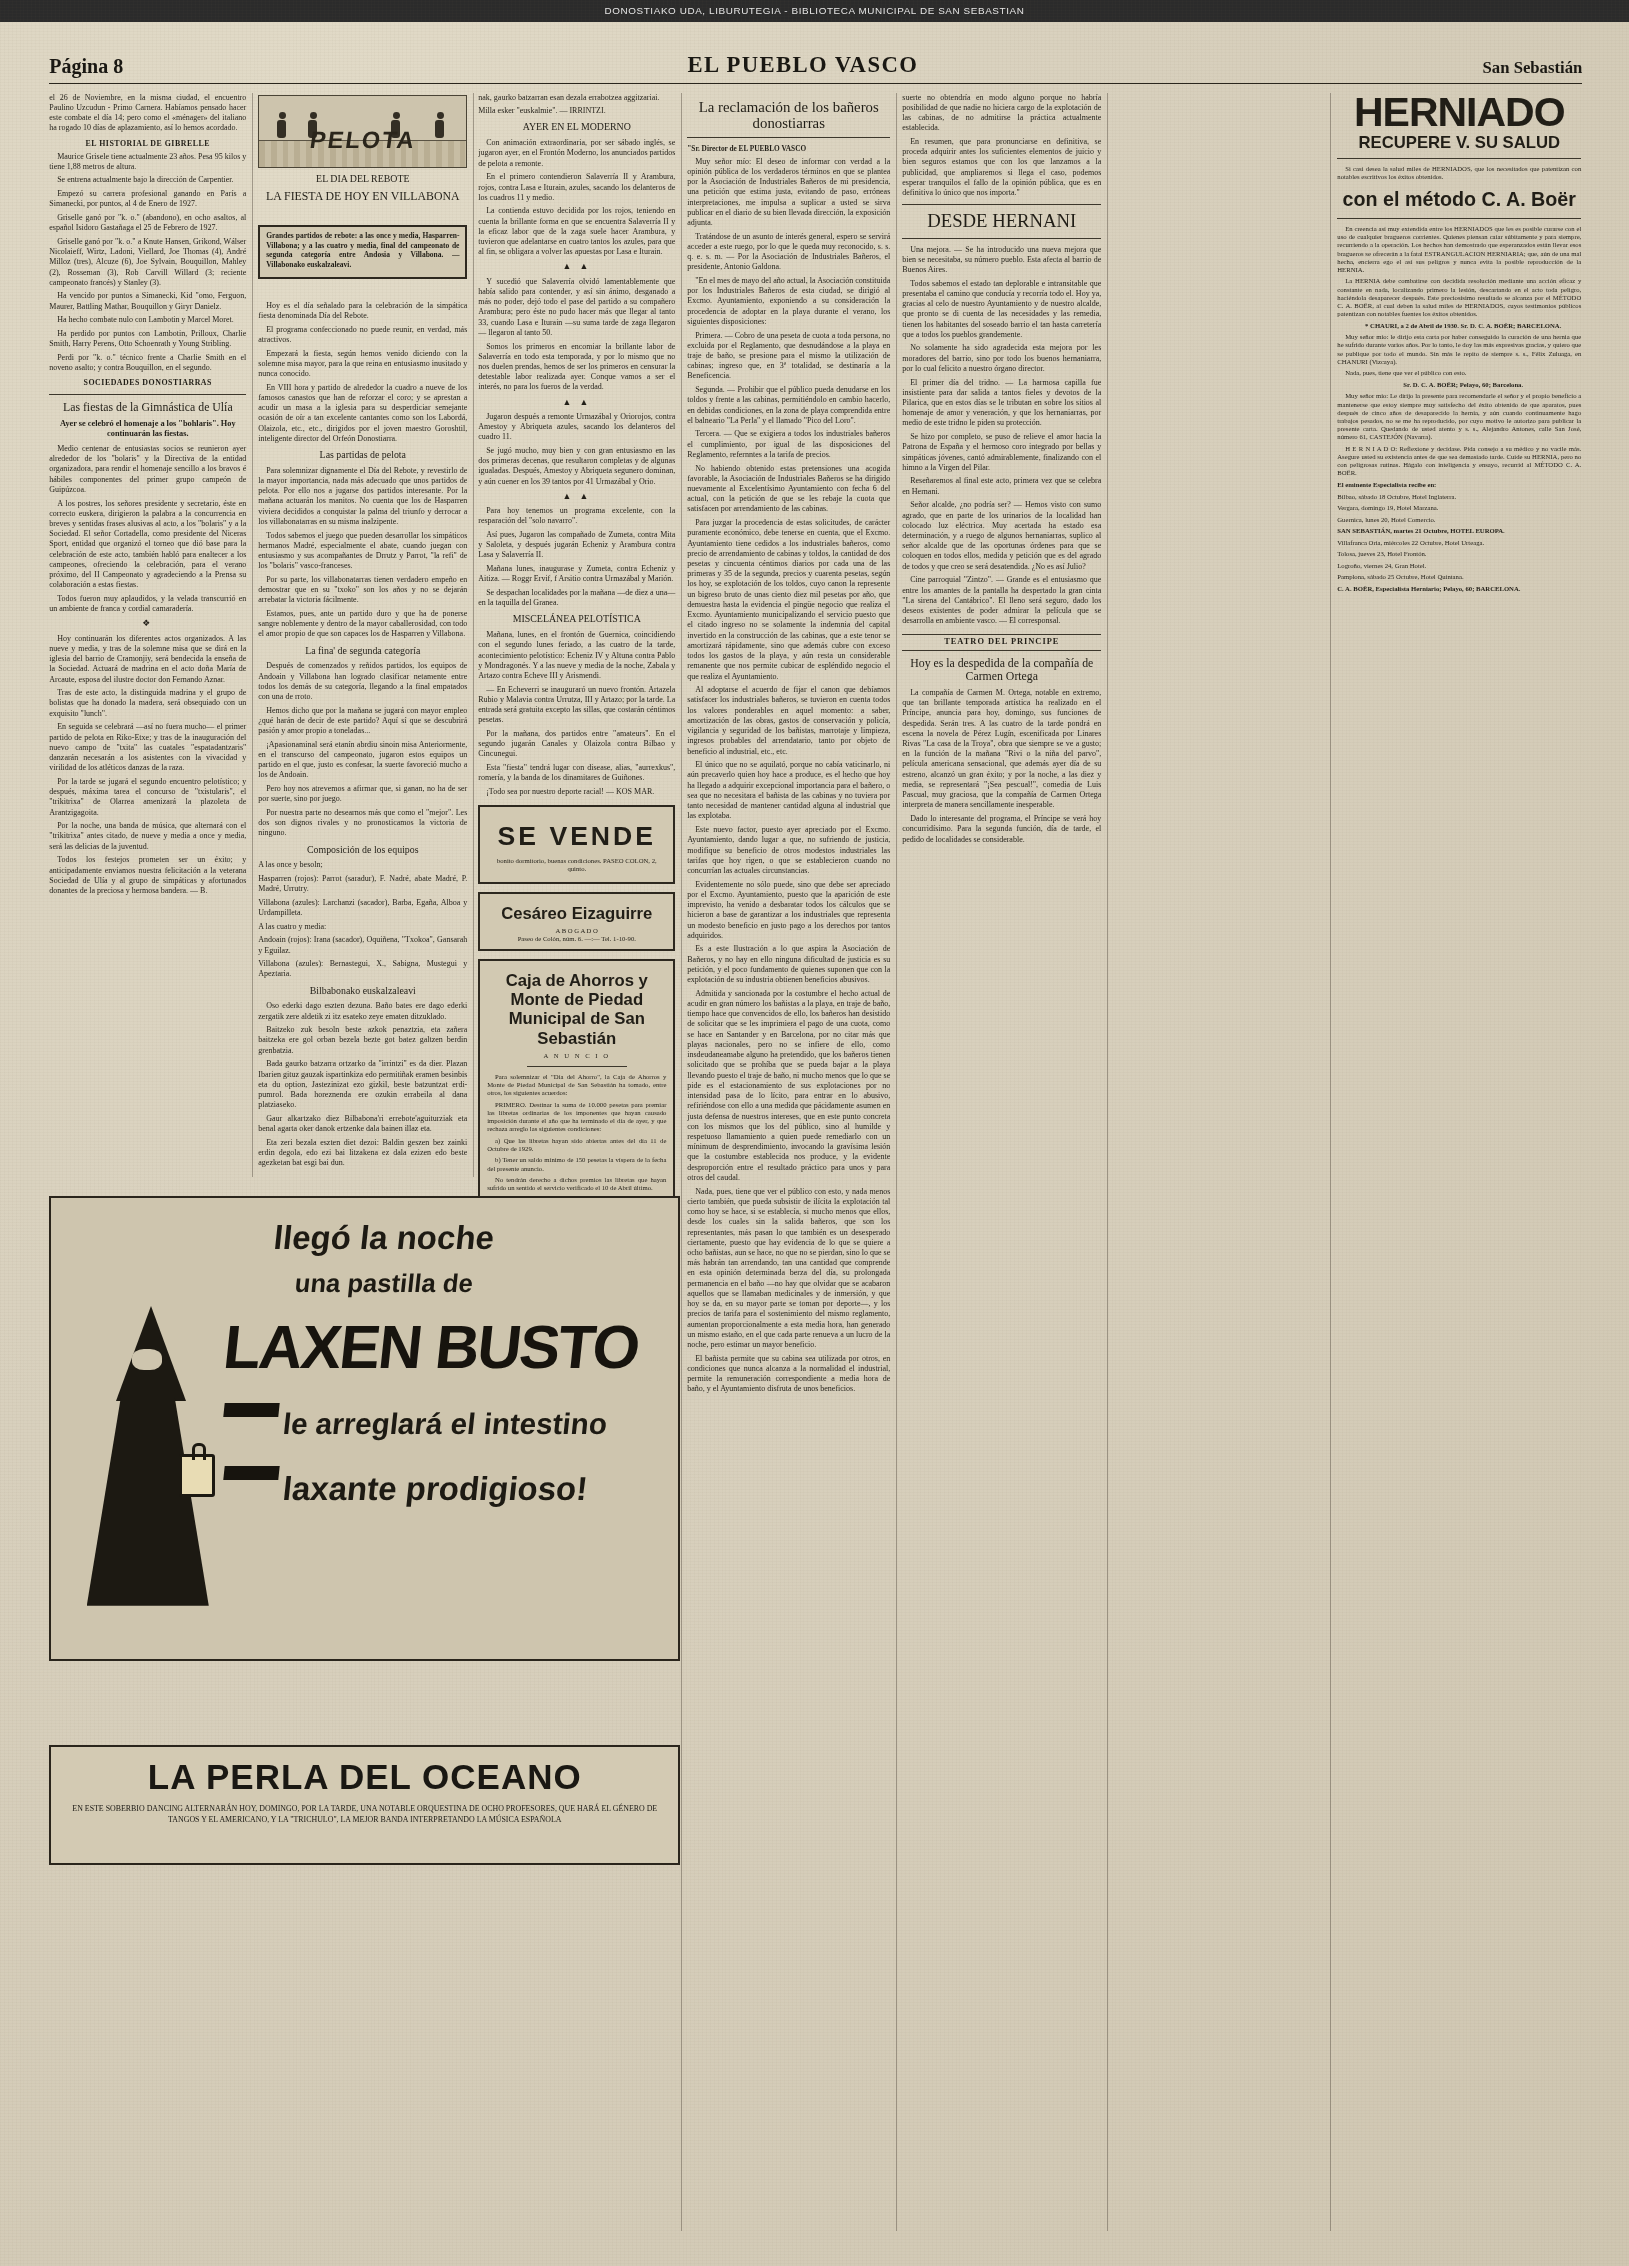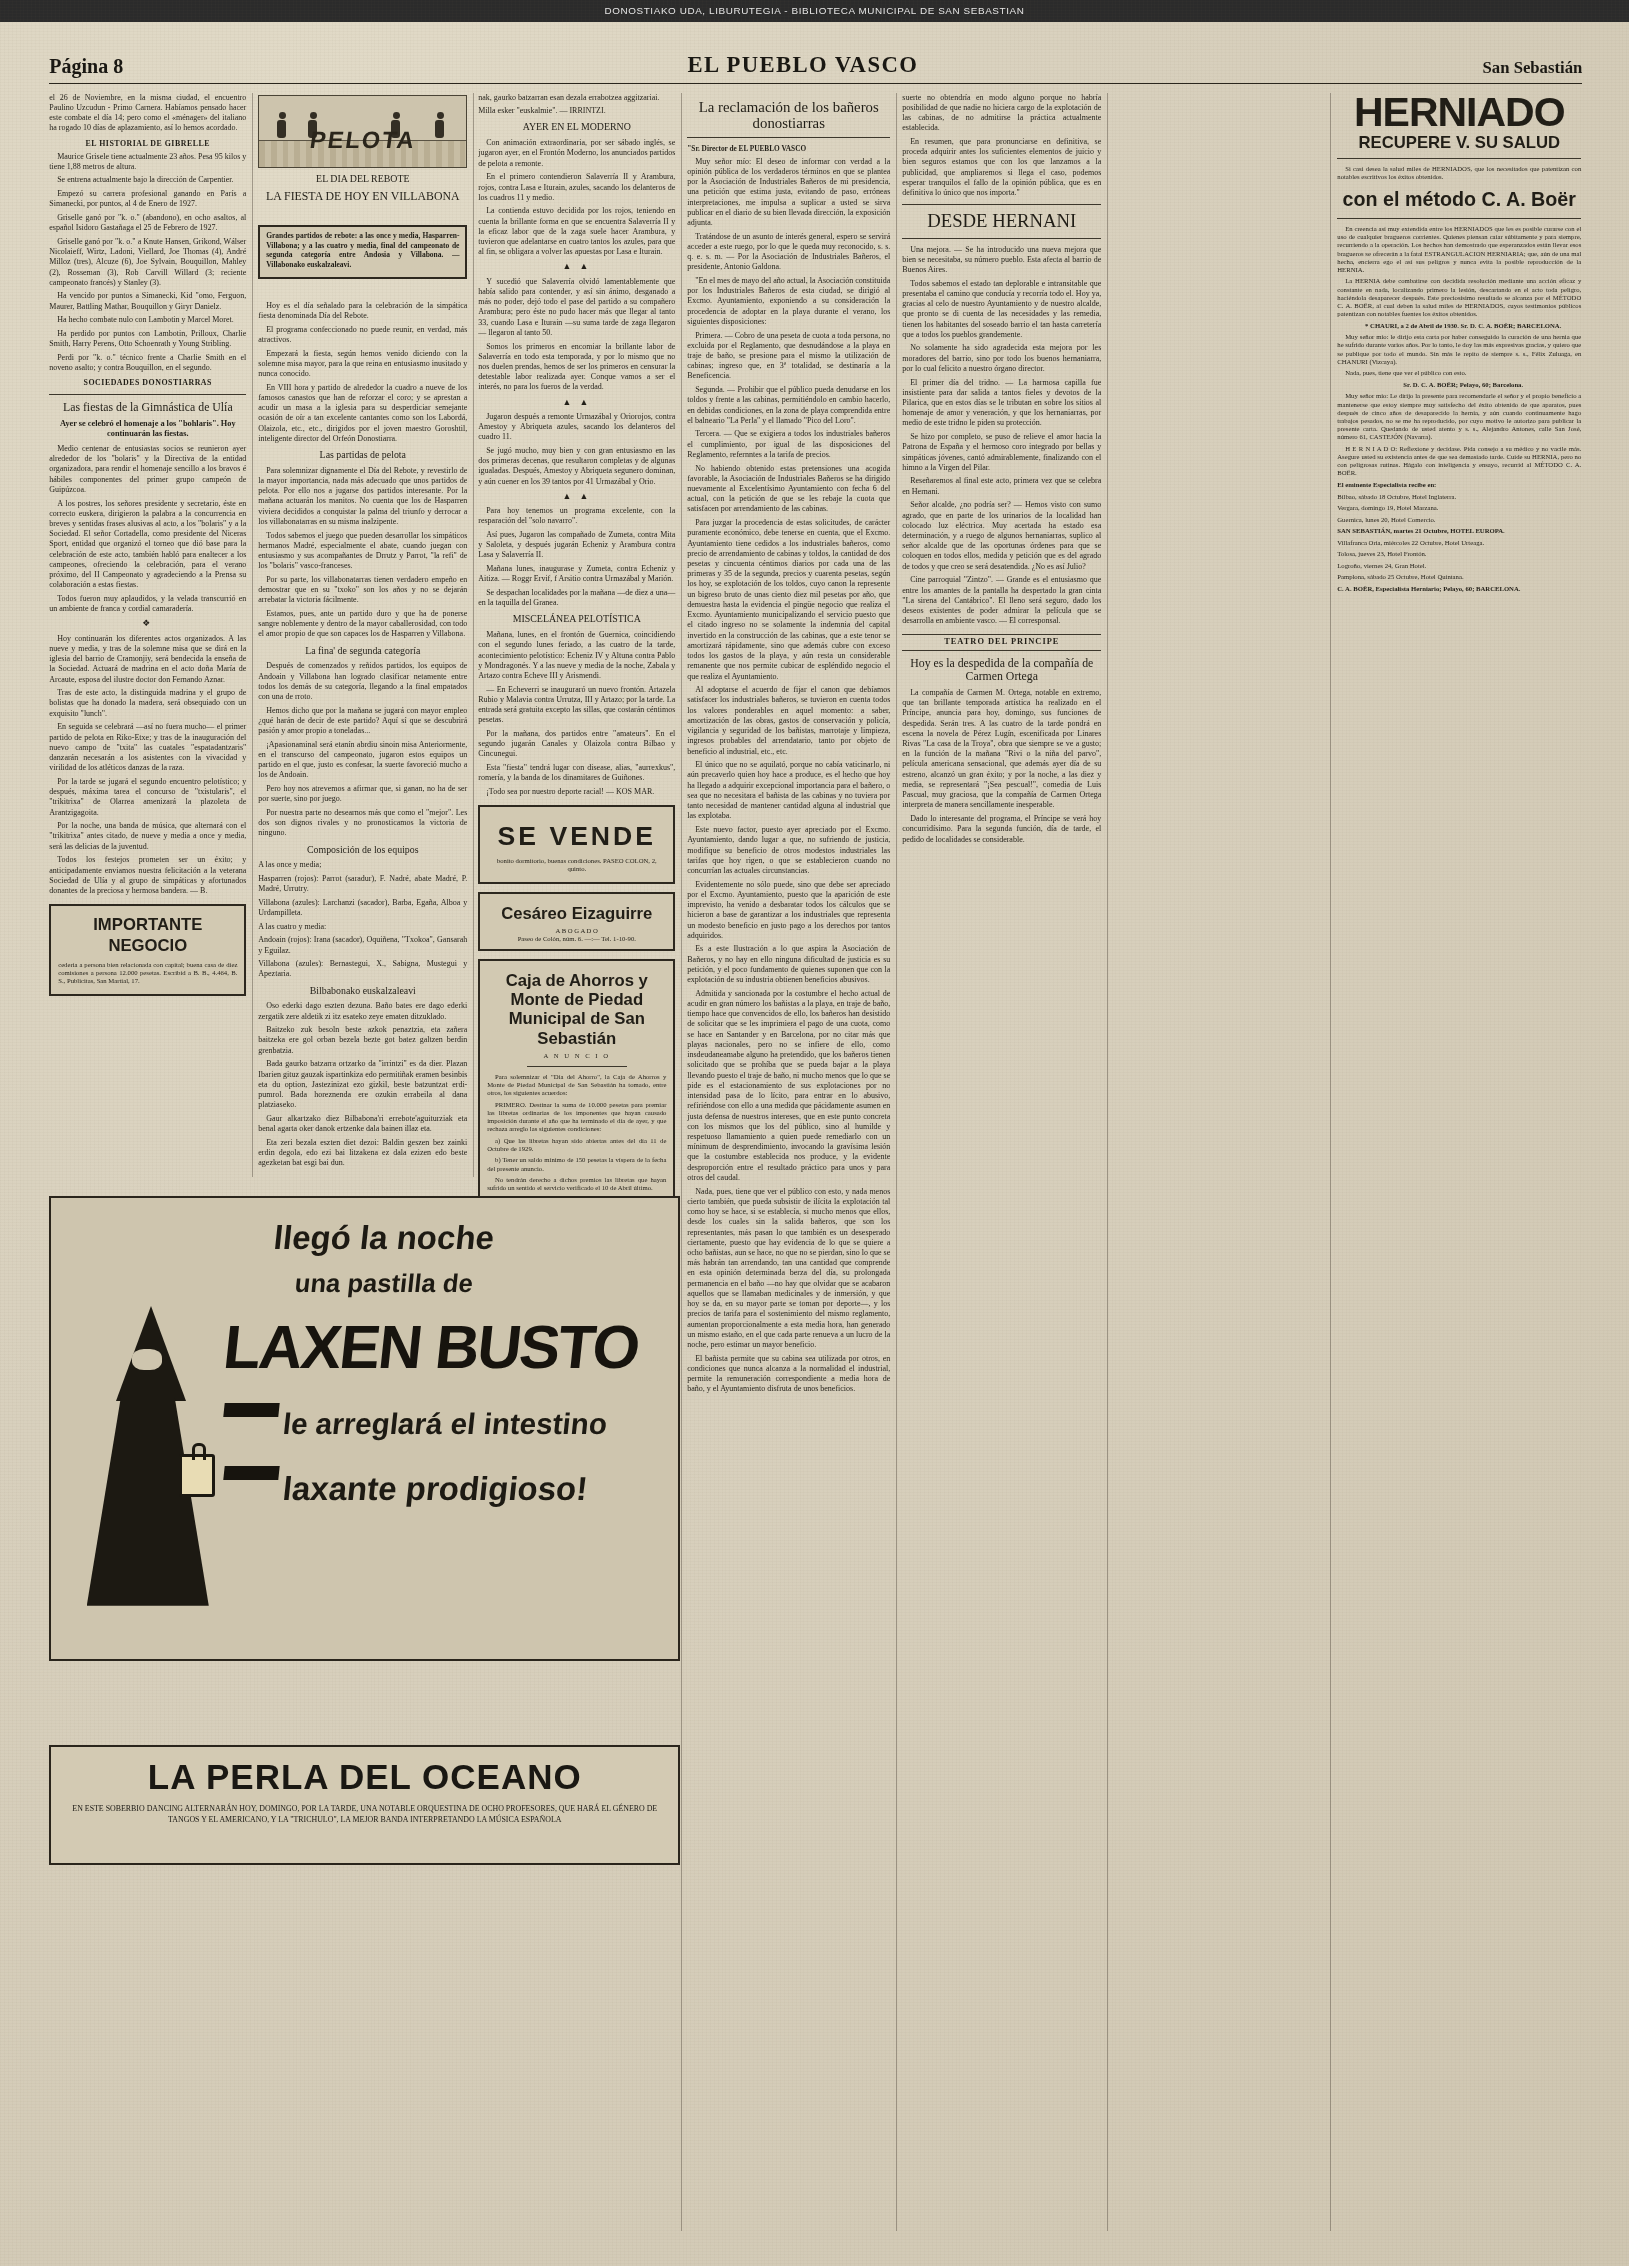--- a/index.html
+++ b/index.html
@@ -281,24 +281,20 @@
         <p>Todos fueron muy aplaudidos, y la velada transcurrió en un ambiente de franca y cordial camaradería.</p>
         <div class="dot">❖</div>
         <p>Hoy continuarán los diferentes actos organizados. A las nueve y media, y tras de la solemne misa que se dirá en la iglesia del barrio de Cramonjiy, será bendecida la enseña de la Sociedad. Actuará de madrina en el acto doña María de Arcaute, esposa del ilustre doctor don Fernando Aznar.</p>
         <p>Tras de este acto, la distinguida madrina y el grupo de bolistas que ha donado la madera, será obsequiado con un exquisito "lunch".</p>
         <p>En seguida se celebrará —así no fuera mucho— el primer partido de pelota en Riko-Etxe; y tras de la inauguración del nuevo campo de "txita" las cuatales "espatadantzaris" danzarán necesarán a los asistentes con la vivacidad y virilidad de los atléticos danzas de la raza.</p>
         <p>Por la tarde se jugará el segundo encuentro pelotístico; y después, máxima tarea el concurso de "txistularis", el "trikitrixa" de Olarrea amenizará la plazoleta de Arantzigagoita.</p>
         <p>Por la noche, una banda de música, que alternará con el "trikitrixa" antes citado, de nueve y media a once y media, será las delicias de la juventud.</p>
         <p>Todos los festejos prometen ser un éxito; y anticipadamente enviamos nuestra felicitación a la veterana Sociedad de Ulía y al grupo de simpáticas y afortunados donantes de la preciosa y hermosa bandera. — B.</p>
 
 
-        <div class="ad">
-          <div class="negocio">IMPORTANTE NEGOCIO</div>
-          <p class="ni tiny">cederia a persona bien relacionada con capital; buena casa de diez comisiones a persona 12.000 pesetas. Escribid a B. B., 4.464, B. S., Publicitas, San Martial, 17.</p>
-        </div>
       </div>
 
       <div class="col c2">
         <div class="pelota-art">
           <div class="court"></div>
           <div class="fig f1"></div>
           <div class="fig f2"></div>
           <div class="fig f3"></div>
           <div class="fig f4"></div>
           <div class="word">PELOTA</div>
@@ -317,21 +313,21 @@
         <p>Todos sabemos el juego que pueden desarrollar los simpáticos hermanos Madré, especialmente el abate, cuando juegan con entusiasmo y sus acompañantes de Drrutz y Parrot, "la refi" de los "bolaris" vasco-franceses.</p>
         <p>Por su parte, los villabonatarras tienen verdadero empeño en demostrar que en su "txoko" son los años y no se dejarán arrebatar la victoria fácilmente.</p>
         <p>Estamos, pues, ante un partido duro y que ha de ponerse sangre noblemente y dentro de la mayor caballerosidad, con todo el amor propio de que son capaces los de Hasparren y Villabona.</p>
         <div class="hl xs">La fina' de segunda categoría</div>
         <p>Después de comenzados y reñidos partidos, los equipos de Andoain y Villabona han logrado clasificar netamente entre todos los demás de su categoría, llegando a la final empatados con una de rroto.</p>
         <p>Hemos dicho que por la mañana se jugará con mayor empleo ¿qué harán de decir de este partido? Aquí sí que se descubrirá pasión y amor propio a toneladas...</p>
         <p>¡Apasionaminal será etanín abrdiu sinoin misa Anteriormente, en el transcurso del campeonato, jugaron estos equipos un partido en el que, justo es confesar, la suerte favoreció mucho a los de Andoain.</p>
         <p>Pero hoy nos atrevemos a afirmar que, si ganan, no ha de ser por suerte, sino por juego.</p>
         <p>Por nuestra parte no desearnos más que como el "mejor". Les dos son dignos rivales y no pronosticamos la victoria de ninguno.</p>
         <div class="hl xs">Composición de los equipos</div>
-        <p class="ni">A las once y media;</p>
+        <p class="ni">A las once y besoln;</p>
         <p class="ni">Hasparren (rojos): Parrot (saradur), F. Nadré, abate Madré, P. Madré, Urrutry.</p>
         <p class="ni">Villabona (azules): Larchanzi (sacador), Barba, Egaña, Alboa y Urdampilleta.</p>
         <p class="ni">A las cuatro y media:</p>
         <p class="ni">Andoain (rojos): Irana (sacador), Oquiñena, "Txokoa", Gansarah y Eguilaz.</p>
         <p class="ni">Villabona (azules): Bernastegui, X., Sabigna, Mustegui y Apeztaria.</p>
         <div class="hl xs">Bilbabonako euskalzaleavi</div>
         <p>Oso ederki dago eszten dezuna. Baño bates ere dago ederki zergatik zere aldetik zi itz esateko zeye ematen ditzuklado.</p>
         <p>Baitzeko zuk besoln beste azkok penaztzia, eta zañera baitzeka ere gol orban bezela bezte got batez galtzen berdin grenbatzia.</p>
         <p>Bada gaurko batzarra ortzarko da "irrintzi" es da dier. Plazan Ibarien gituz gauzak ispartinkiza edo permitiñak eramen besinbis eta du option, Jastezinizat ezo gizkil, beste batzuntzat erdi-pumrol. Bada horeznenda ere ozukin errabeila al dana platziaseko.</p>
         <p>Gaur alkartzako diez Bilbabona'ri errebote'aguiturziak eta benal agarta oker danok ertzenke dala bainen illaz eta.</p>

